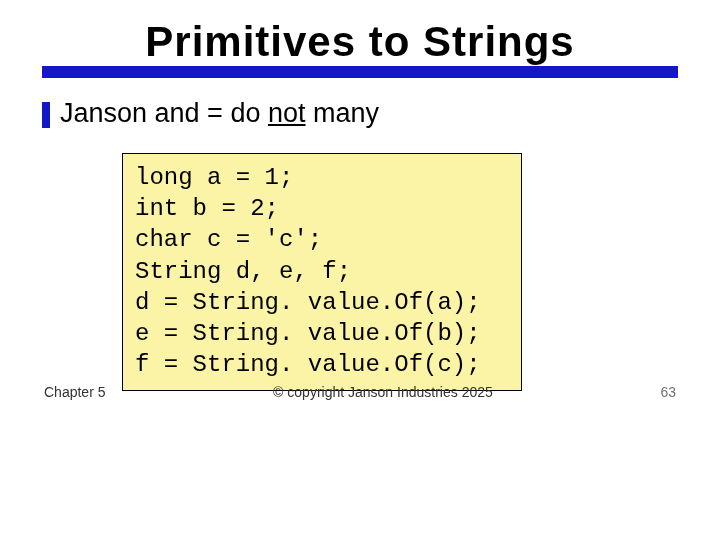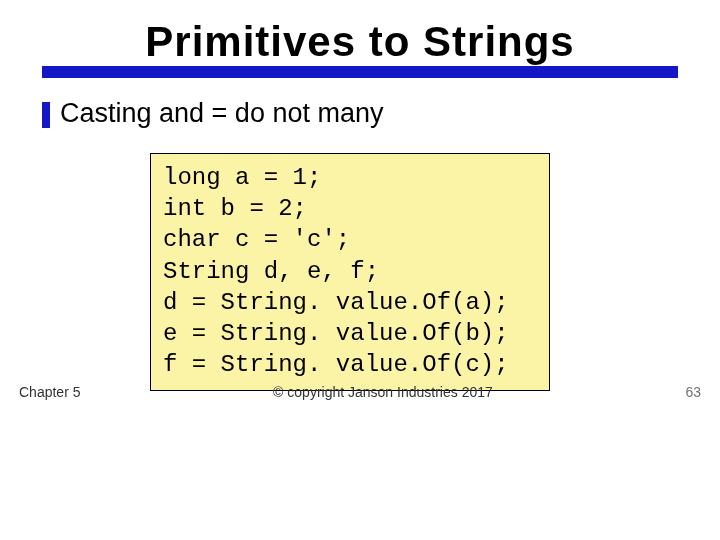--- a/index.html
+++ b/index.html
@@ -17,37 +17,37 @@
   }
   .underline { height: 12px; background: #1317c5; margin-top: -2px; }
   .bullets { margin-top: 18px; }
   .bullet-row { display: flex; align-items: flex-start; margin-bottom: 22px; }
   .bullet-mark {
     width: 8px; height: 26px; background: #1317c5; flex: 0 0 8px; margin-top: 6px; margin-right: 10px;
   }
   .bullet-text {
     font-size: 27px; line-height: 1.3; color: #000;
   }
-  .not { }
+  .not { text-decoration: underline; }
   .code-box {
     background: #fbf3a6;
     border: 1.5px solid #000;
     font-family: "Courier New", Courier, monospace;
     font-size: 24px;
     line-height: 1.3;
     padding: 8px 12px 10px 12px;
     width: 400px;
-    margin-left: 108px;
+    margin-left: 80px;
     margin-top: 4px;
     white-space: pre;
   }
   .footer {
     position: absolute;
     left: 0; right: 0; bottom: 16px;
-    padding: 0 19px;
+    padding: 0 44px;
     display: flex;
     justify-content: space-between;
     align-items: center;
     font-family: Arial, sans-serif;
     font-size: 14px;
     color: #333;
   }
   .footer-center { flex: 1; text-align: center; font-size: 14px; }
   .footer-right { color: #737373; }
 </style>
@@ -59,34 +59,34 @@
   <div class="title-wrap">
     <div class="title">Primitives to Strings</div>
   </div>
   <div class="underline"></div>
 
   <div class="bullets">
 
     <div class="bullet-row">
       <div class="bullet-mark"></div>
       <div class="bullet-text">
-        <span>Casting and = do </span><span class="not">not</span><span> many</span>
+        <span>Janson and = do </span><span class="not">not</span><span> many</span>
       </div>
     </div>
 
 
   </div>
 
   <div class="code-box">long a = 1;
 int b = 2;
 char c = 'c';
 String d, e, f;
 d = String. value.Of(a);
 e = String. value.Of(b);
 f = String. value.Of(c);</div>
 
   <div class="footer">
     <div>Chapter 5</div>
-    <div class="footer-center">© copyright Janson Industries 2017</div>
+    <div class="footer-center">© copyright Janson Industries 2025</div>
     <div class="footer-right">63</div>
   </div>
 
 </div>
 
 </body></html>

